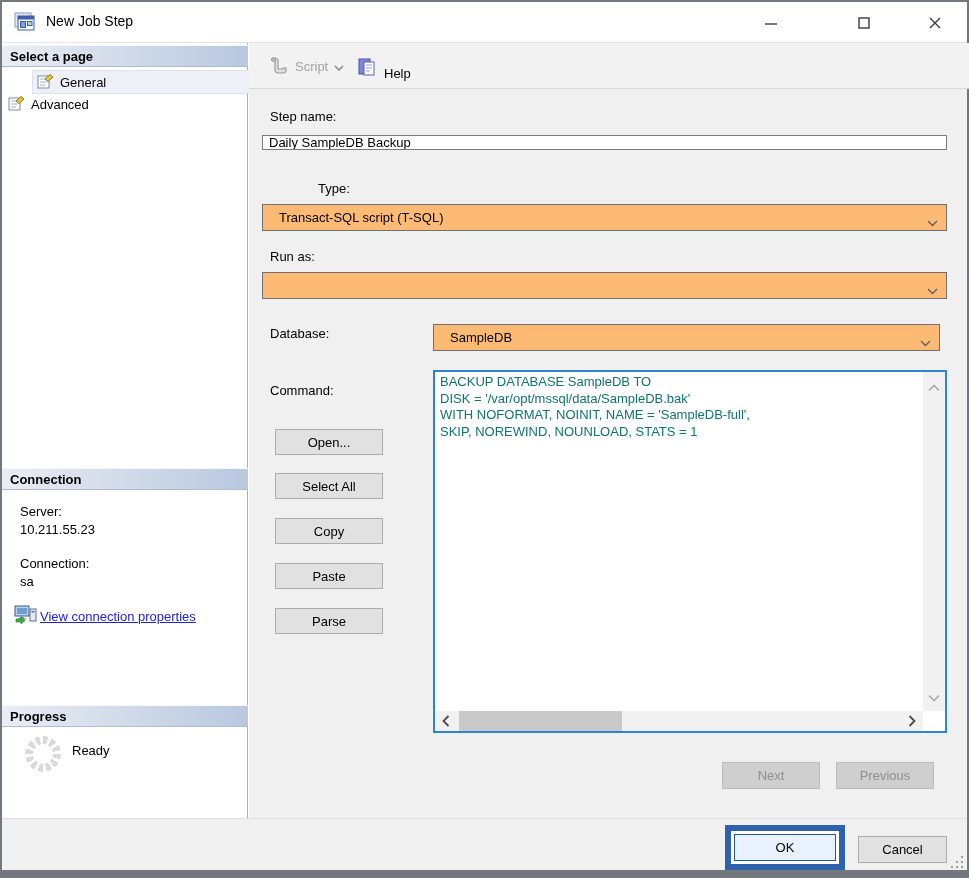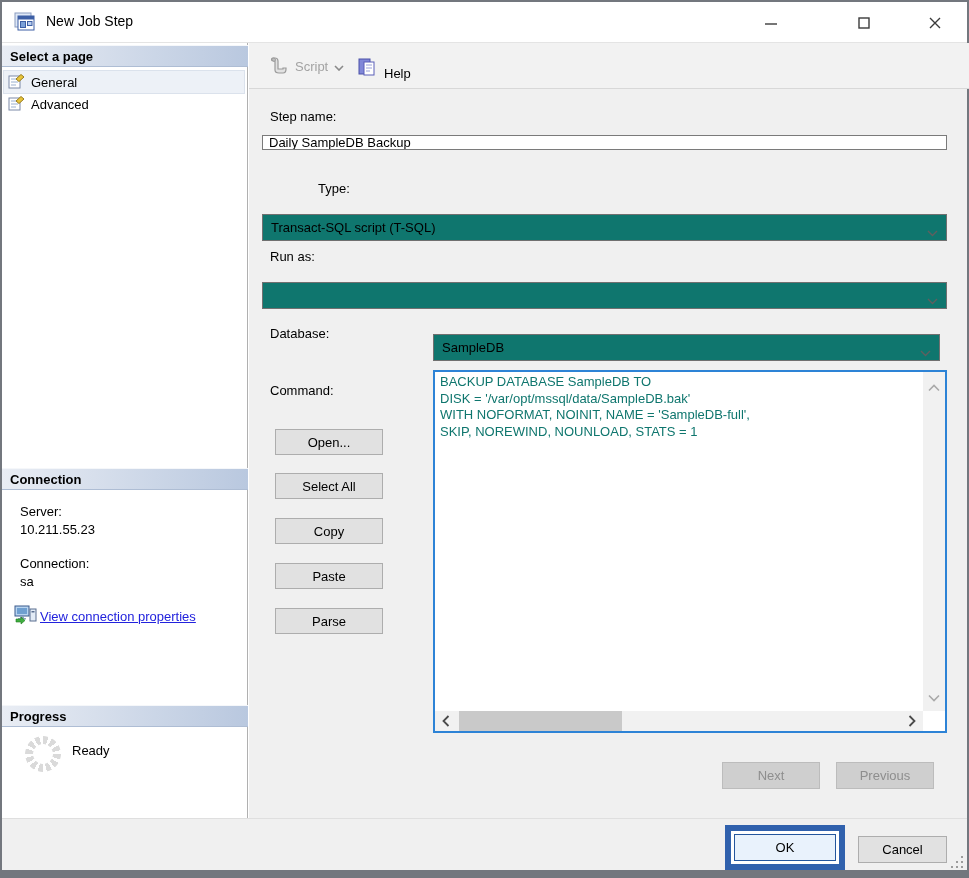--- a/index.html
+++ b/index.html
@@ -26,21 +26,21 @@
   .mainpanel { position:absolute; left:247px; top:0; width:718px; height:775px; background:#f0f0f0; }
 
   
   .side-header {
     position:absolute; left:0; width:246px; height:22px; line-height:22px;
     padding-left:8px; font-weight:bold; font-size:13px; color:#000;
     background:linear-gradient(to right, #e9edf4, #b9c8df);
     border-top:1px solid #f5f7fa; border-bottom:1px solid #aebdd4;
   }
   .page-item { position:absolute; left:2px; width:240px; height:22px; display:flex; align-items:center; gap:6px; padding-left:4px; cursor:default; }
-  .page-item.selected { background:#edf1f7; outline:1px solid #dbe2ec; }
+  .page-item.selected { background:#edf1f7; outline:1px solid #dbe2ec;margin-left:29px; }
   .page-item .lbl { font-size:13px; }
 
   .conn-text { position:absolute; left:18px; font-size:13px; color:#000; }
   .conn-link-row { position:absolute; left:12px; display:flex; align-items:center; gap:2px; }
   .conn-link { color:#2222dd; text-decoration:underline; font-size:13px; cursor:pointer; }
 
   .spinner {
     position:absolute; left:22px; width:38px; height:38px; border-radius:50%;
     background:repeating-conic-gradient(#dadada 0deg 18deg, transparent 18deg 30deg);
     -webkit-mask:radial-gradient(circle closest-side, transparent 50%, #000 54% 92%, transparent 96%);
@@ -54,22 +54,22 @@
   .tb-help { position:absolute; left:107px; top:8px; height:30px; display:flex; align-items:flex-end; gap:6px; color:#000; }
 
   
   .flabel { position:absolute; font-size:13px; color:#000; }
   .txt-input {
     position:absolute; height:15px; width:685px; left:13px;
     border:1px solid #7a7a7a; background:#fff; font-family:"Liberation Sans", sans-serif;
     font-size:13px; padding:0 6px; color:#000;
   }
   .combo {
-    position:absolute; height:27px; background:#0f766e; border:1px solid #707070;
-    display:flex; align-items:center; padding:0 26px 0 8px; font-size:13px; color:#000; cursor:default;margin-top:10px;
+    position:absolute; height:27px; background:#fdba74; border:1px solid #707070;
+    display:flex; align-items:center; padding:0 26px 0 16px; font-size:13px; color:#000; cursor:default;
   }
   .combo .chev { position:absolute; right:8px; top:10px; }
 
   .cmdbox {
     position:absolute; left:184px; top:327px; width:514px; height:363px;
     background:#fff; border:2px solid #2d83d6;
   }
   .cmd-text { position:absolute; left:0; top:0; right:22px; bottom:20px; padding:2px 5px; font-size:13px; line-height:16.5px; white-space:pre; overflow:hidden; color:#0f766e; }
   .vscroll { position:absolute; right:0; top:0; width:22px; bottom:20px; background:#f1f1f1; }
   .vscroll .up { position:absolute; left:5px; top:8px; }

